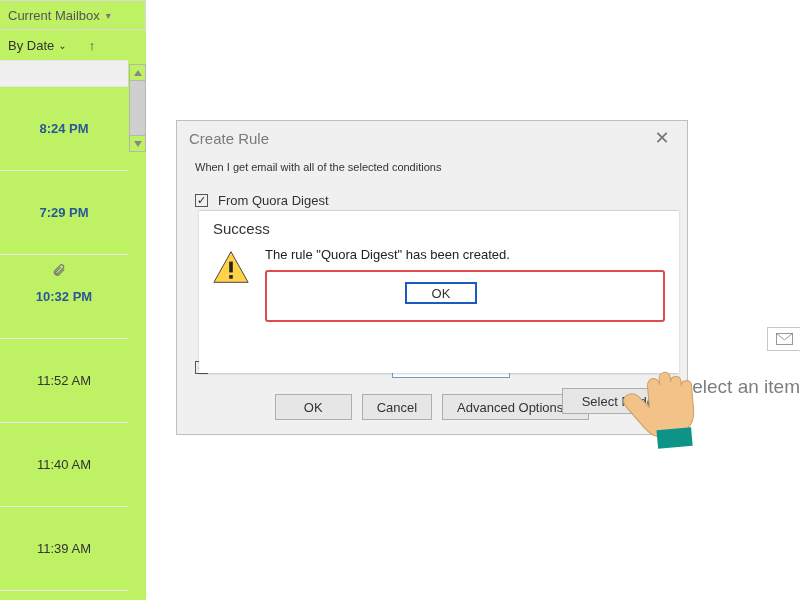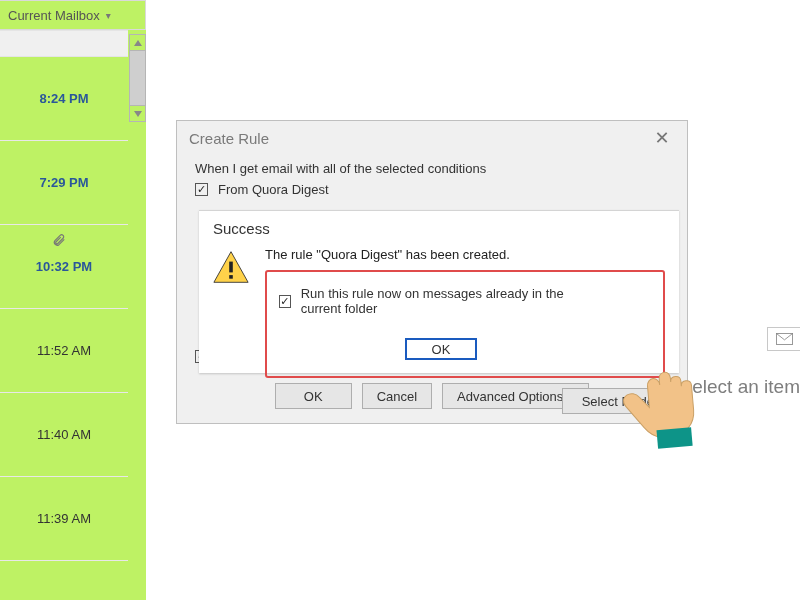--- a/index.html
+++ b/index.html
@@ -68,21 +68,21 @@
     
     .dlg-rule {
       position: absolute; left: 176px; top: 120px; width: 512px;
       background: #f0f0f0; border: 1px solid #bfbfbf;
     }
     .dlg-titlebar { height: 34px; padding: 0 12px; display:flex; align-items:center; justify-content:space-between;}
     .dlg-title { color: #7a7a7a; font-size: 15px; }
     .dlg-close { color: #777; font-size: 18px; font-weight: 300; width: 26px; text-align:center;}
 
     .dlg-body { padding: 6px 18px 0; }
-    .sect-label { font-size: 13px; color: #333; margin-bottom: 6px; }
+    .sect-label { font-size: 11px; color: #333; margin-bottom: 20px; }
 
     .chk-line { display:flex; align-items:center; gap: 10px; margin: 4px 0; font-size: 13px; }
     .chk { width:13px; height:13px; border:1px solid #555; display:inline-flex;align-items:center;justify-content:center;}
     .chk.on::after { content:"✓"; font-size:11px; line-height:1; color:#222; }
 
     .dlg-section-d { padding-top: 2px; }
     .txt-input { width: 118px; height: 22px; border:1px solid #7a9abf; background:#fff; padding: 0 6px; font-size:13px;}
 
     .btn-row { display:flex; gap: 10px; justify-content:center; padding: 12px 16px 14px; }
     .btn, .btn-mini {
@@ -122,20 +122,25 @@
     
     .sel-folder { position:absolute; left:562px; top:388px; }
   </style>
 </head>
 <body>
 
 <div class="left-pane">
   <div class="filter-bar">
     <span>Current Mailbox</span>
     <span class="chev">▾</span>
+  </div>
+  <div class="sort-bar">
+    <span>By Date</span>
+    <span class="chev">⌄</span>
+    <span class="up-arrow">↑</span>
   </div>
 
   <div class="msg-col-wrap">
     <div class="msg-col">
       <div class="gap-top"></div>
       <div class="msg-row">
         <span class="msg-time blue">8:24 PM</span>
       </div>
       <div class="msg-row">
         <span class="msg-time blue">7:29 PM</span>
@@ -231,24 +236,20 @@
   <div class="succ-title">Success</div>
   <div class="succ-body">
     <svg class="warn-icon" viewBox="0 0 40 36">
       <path d="M20 1 L39 35 H1 Z" fill="#ffd24a" stroke="#333" stroke-width="1"></path>
       <rect x="18" y="12" width="4" height="12" fill="#222"></rect>
       <rect x="18" y="27" width="4" height="4" fill="#222"></rect>
     </svg>
     <div style="flex:1">
       <div class="succ-text">The rule "Quora Digest" has been created.</div>
       <div class="red-box">
-        <div class="chk-line">
-          <span class="chk on"></span>
-          <span>Run this rule now on messages already in the current folder</span>
-        </div>
         <div class="ok-btn">
           <span>OK</span>
         </div>
       </div>
     </div>
   </div>
 </div>
 
 <svg class="hand" viewBox="0 0 100 100">
   <path d="M35 36c0-4 3-7 6-7s6 3 6 7v-6c0-4 3-6 6-6s5 3 5 6v4c0-3 2-5 5-5s5 2 5 5v5c0-3 2-5 5-5s5 2 5 5v24c0 14-10 24-24 24H46c-8 0-13-4-18-11L12 54c-3-4-2-9 2-11s9-1 12 3l9 11V36z" fill="#f2c288" stroke="#caa066" stroke-width="1"></path>

